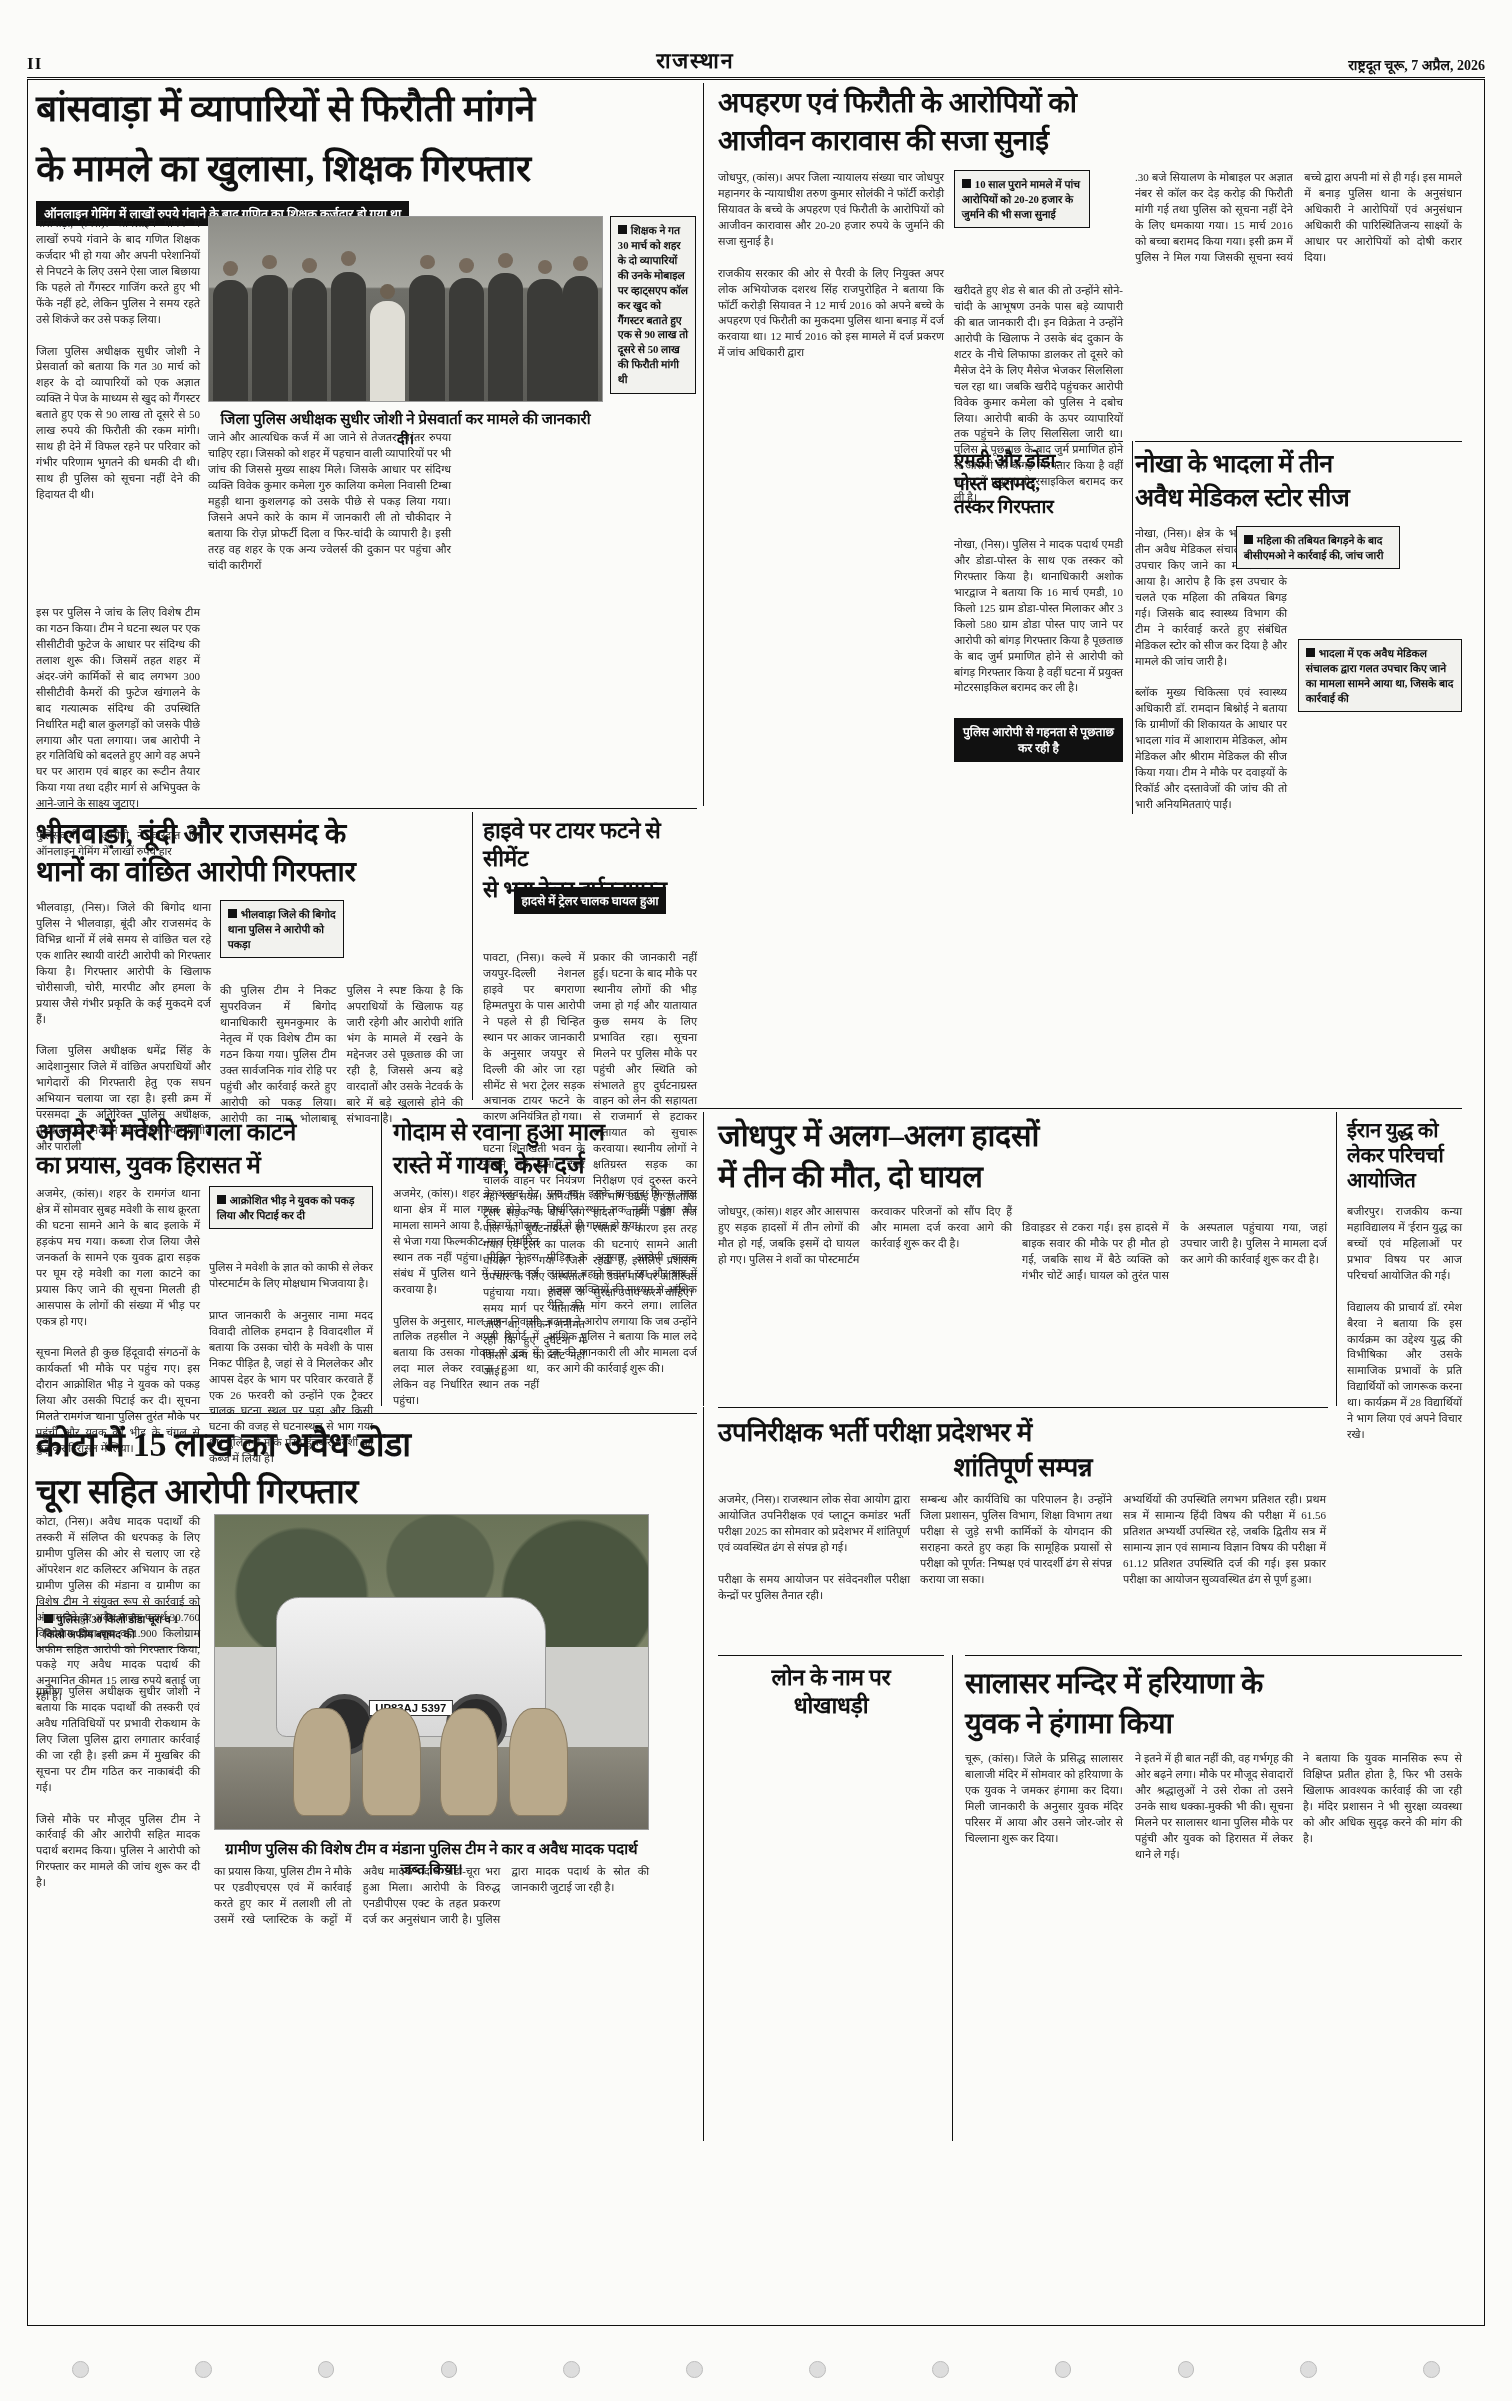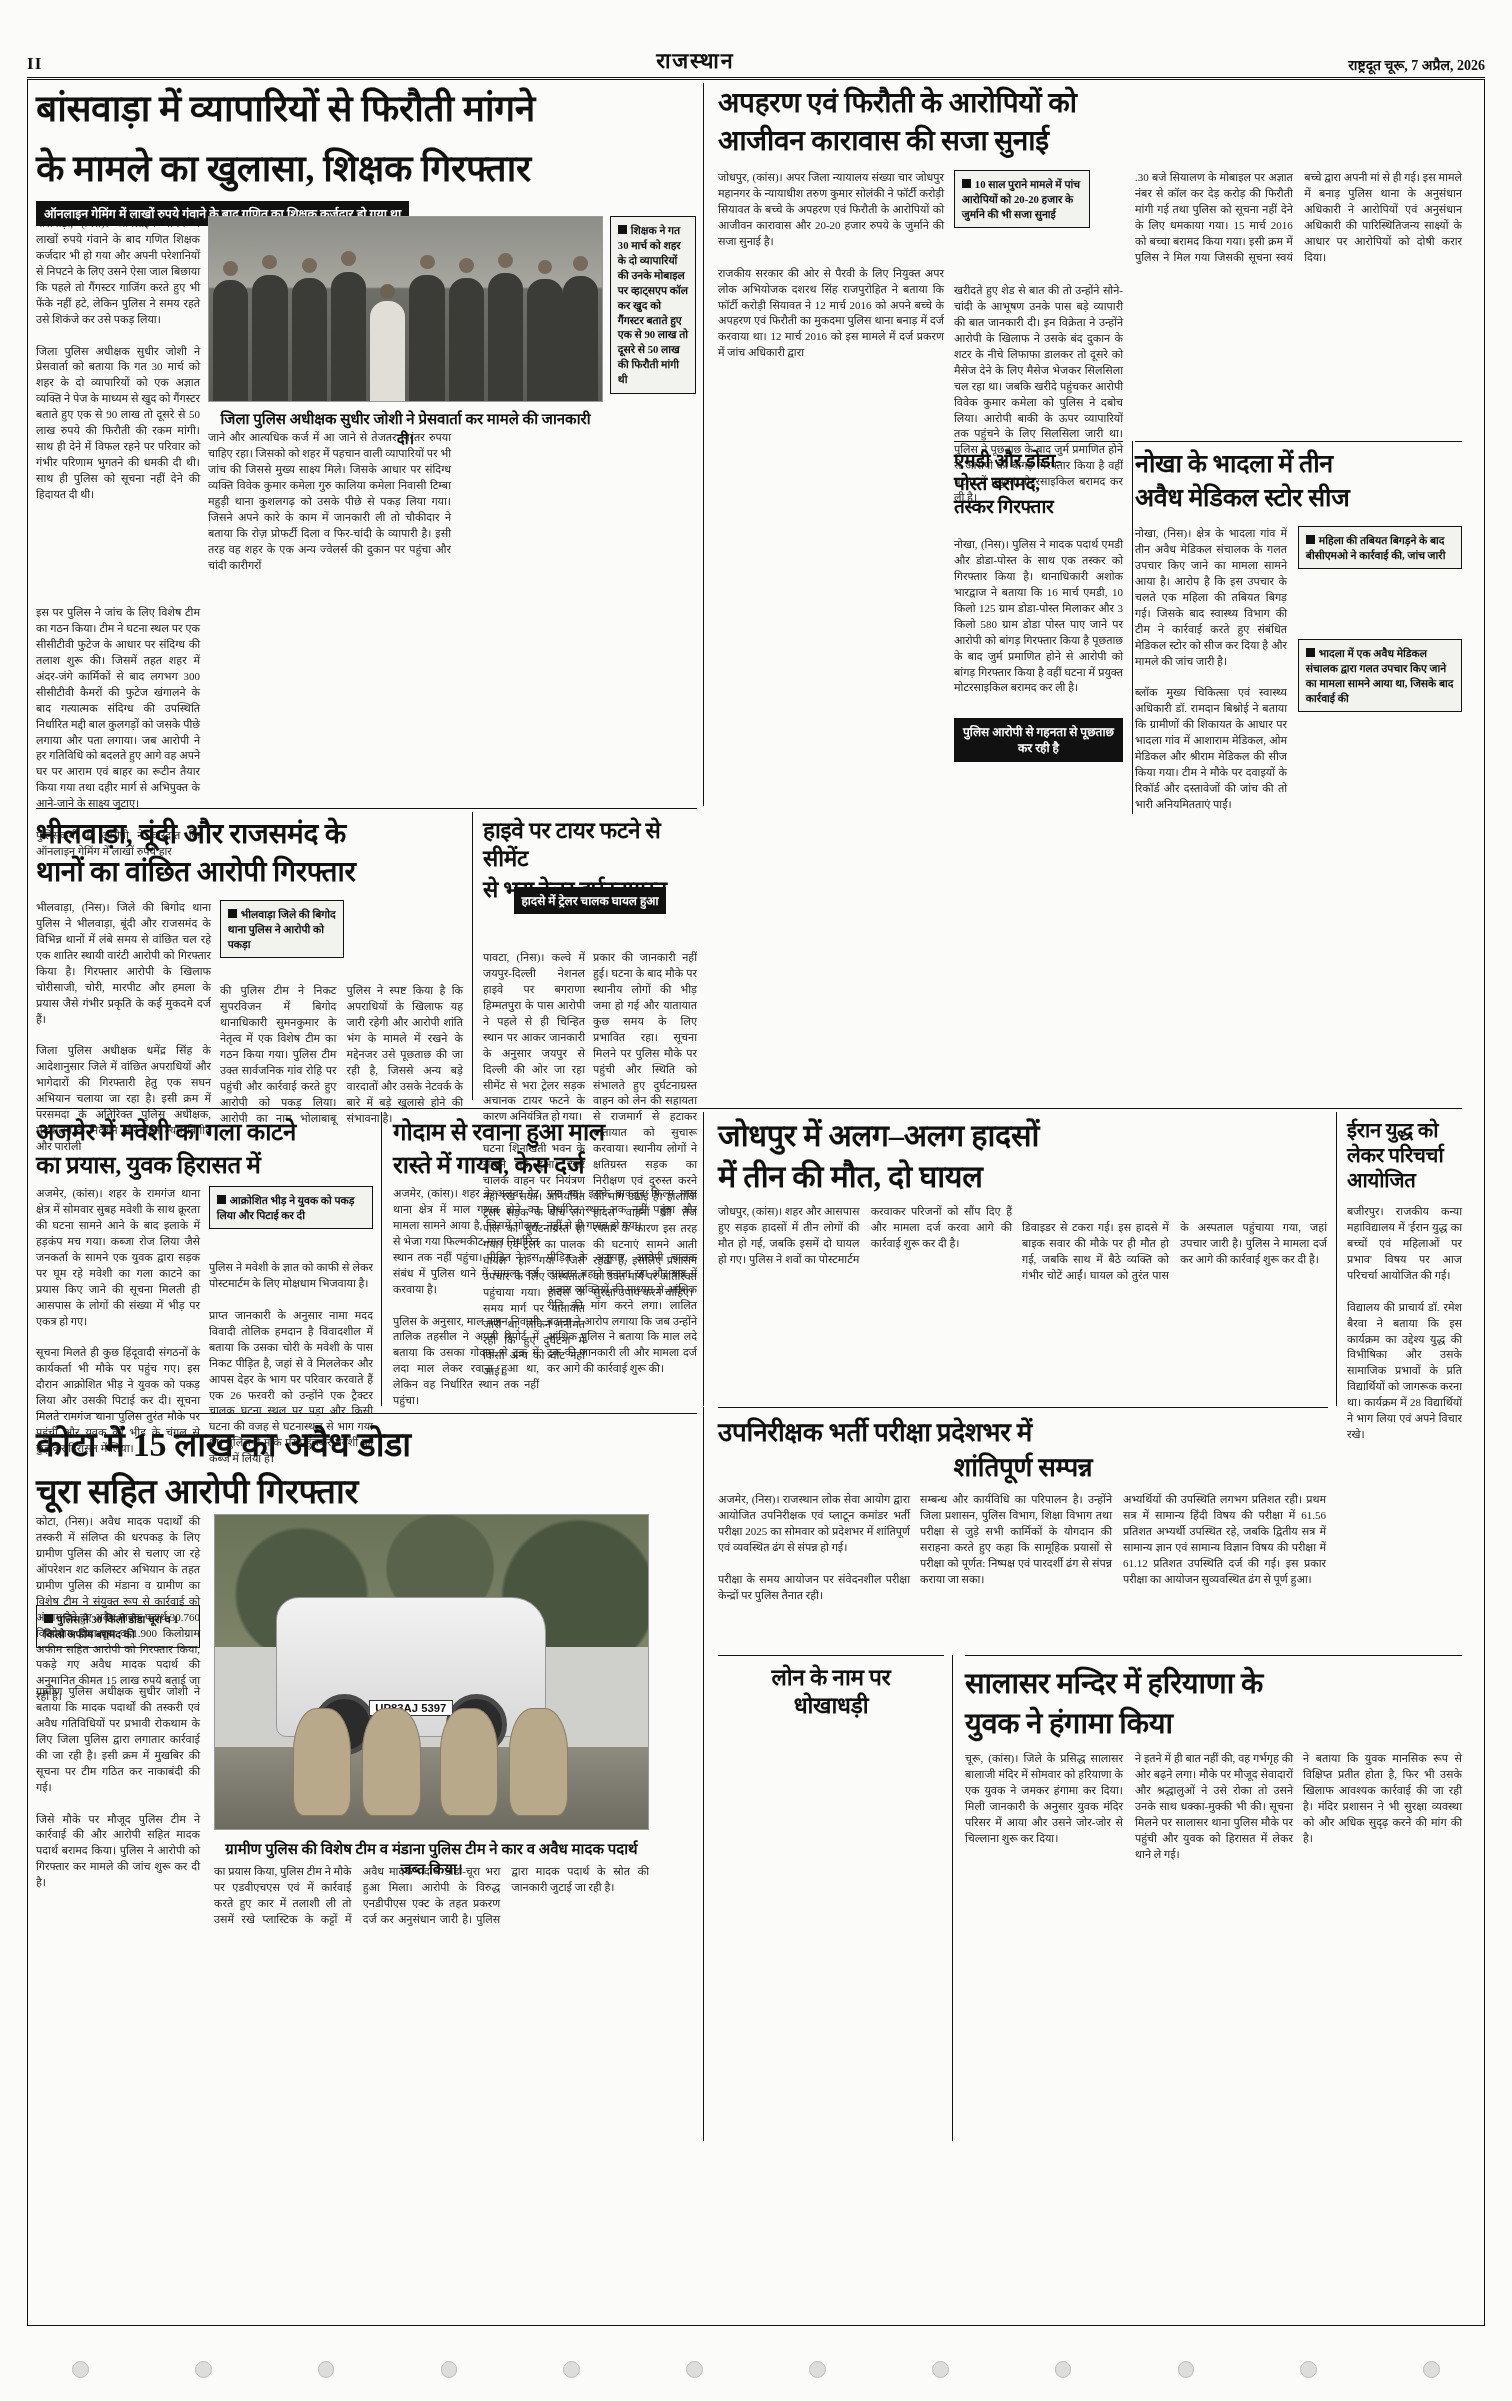--- a/index.html
+++ b/index.html
@@ -287,21 +287,21 @@
 
       <div class="abs rule-v" style="left:1104px; top:361px; height:373px;"></div>
       <div class="abs rule-h" style="left:1107px; top:361px; width:327px;"></div>
       <div class="abs" style="left:1107px; top:369px; width:327px;">
         <div class="hl" style="font-size:25px;">नोखा के भादला में तीन</div>
         <div class="hl" style="font-size:25px; margin-top:3.4px;">अवैध मेडिकल स्टोर सीज</div>
       </div>
       <div class="abs body-txt" style="left:1107px; top:446px; width:152px; white-space:pre-line;">नोखा, (निस)। क्षेत्र के भादला गांव में तीन अवैध मेडिकल संचालक के गलत उपचार किए जाने का मामला सामने आया है। आरोप है कि इस उपचार के चलते एक महिला की तबियत बिगड़ गई। जिसके बाद स्वास्थ्य विभाग की टीम ने कार्रवाई करते हुए संबंधित मेडिकल स्टोर को सीज कर दिया है और मामले की जांच जारी है।
 
 ब्लॉक मुख्य चिकित्सा एवं स्वास्थ्य अधिकारी डॉ. रामदान बिश्नोई ने बताया कि ग्रामीणों की शिकायत के आधार पर भादला गांव में आशाराम मेडिकल, ओम मेडिकल और श्रीराम मेडिकल की सीज किया गया। टीम ने मौके पर दवाइयों के रिकॉर्ड और दस्तावेजों की जांच की तो भारी अनियमितताएं पाईं।</div>
-      <div class="abs bulletbox" style="left:1270px; top:446px; width:164px;">
+      <div class="abs bulletbox" style="left:1208px; top:446px; width:164px;">
         <span class="sq"></span><span>महिला की तबियत बिगड़ने के बाद बीसीएमओ ने कार्रवाई की, जांच जारी</span>
       </div>
       <div class="abs bulletbox" style="left:1270px; top:559px; width:164px;">
         <span class="sq"></span><span>भादला में एक अवैध मेडिकल संचालक द्वारा गलत उपचार किए जाने का मामला सामने आया था, जिसके बाद कार्रवाई की</span>
       </div>
 
       <div class="abs rule-h" style="left:8px; top:728px; width:661px; border-top-width:1.7px;"></div>
 
       <div class="abs" style="left:8px; top:737px; width:429px;">
         <div class="hl" style="font-size:28px;">भीलवाड़ा, बूंदी और राजसमंद के</div>

